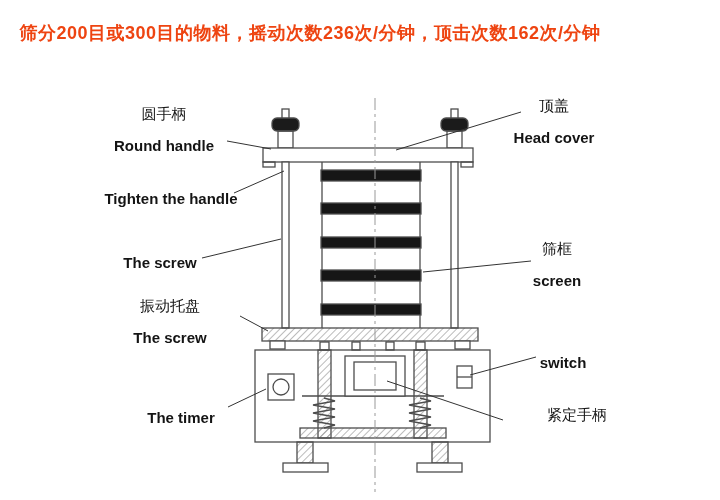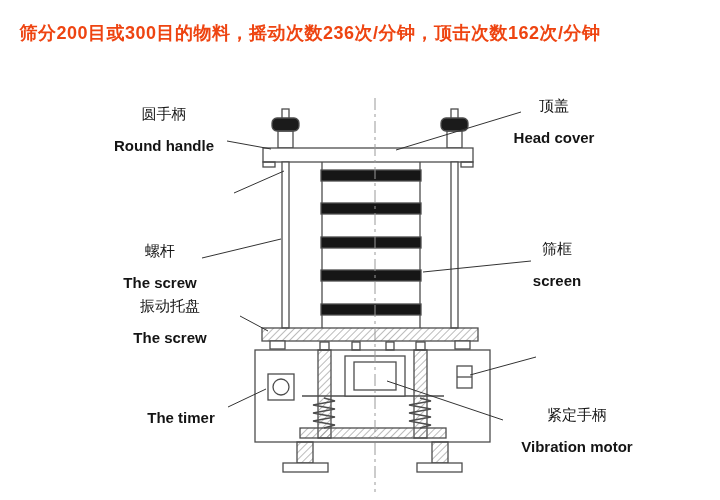--- a/index.html
+++ b/index.html
@@ -143,38 +143,38 @@
     <line x1="536" y1="357" x2="470" y2="375"></line>
     <line x1="503" y1="420" x2="387" y2="381"></line>
   </g>
 </svg>
 
 <div class="label" id="lbl-0">
   <span class="zh">圆手柄</span>
   <span class="en">Round handle</span>
 </div>
 <div class="label" id="lbl-1">
+  <span class="en">Tighten the handle</span>
 </div>
 <div class="label" id="lbl-2">
-  <span class="zh">螺杆</span>
   <span class="en">The screw</span>
 </div>
 <div class="label" id="lbl-3">
   <span class="zh">振动托盘</span>
   <span class="en">The screw</span>
 </div>
 <div class="label" id="lbl-4">
   <span class="en">The timer</span>
 </div>
 <div class="label" id="lbl-5">
   <span class="zh">顶盖</span>
   <span class="en">Head cover</span>
 </div>
 <div class="label" id="lbl-6">
   <span class="zh">筛框</span>
   <span class="en">screen</span>
 </div>
 <div class="label" id="lbl-7">
+  <span class="en">switch</span>
 </div>
 <div class="label" id="lbl-8">
   <span class="zh">紧定手柄</span>
-  <span class="en">Vibration motor</span>
 </div>
 
 </body></html>

